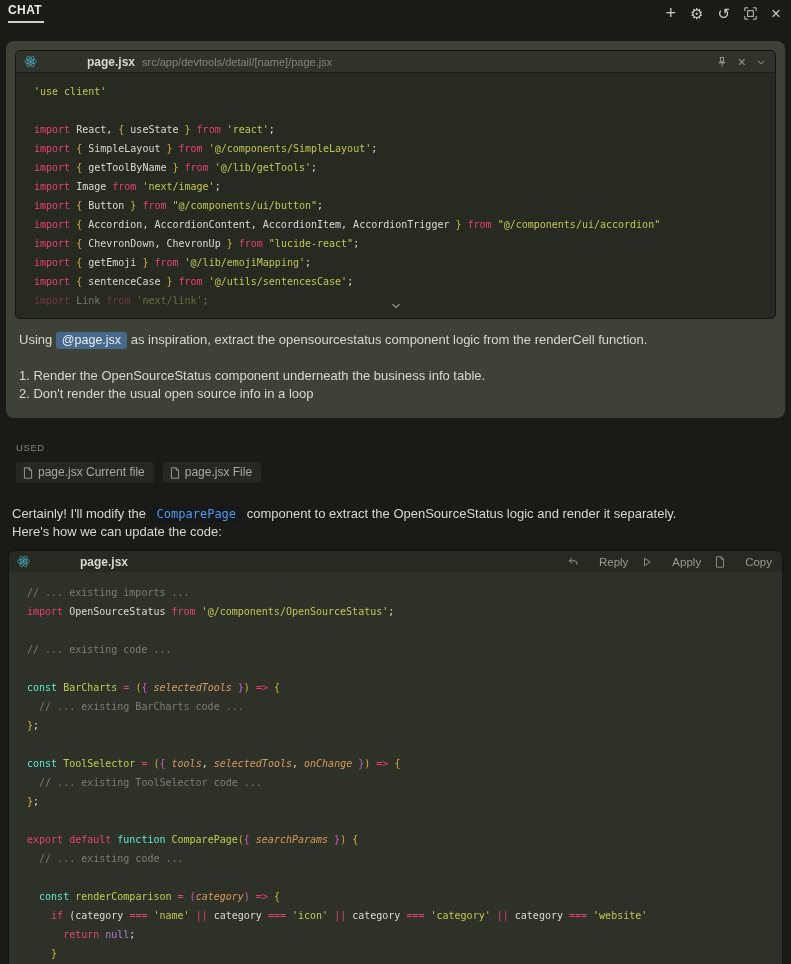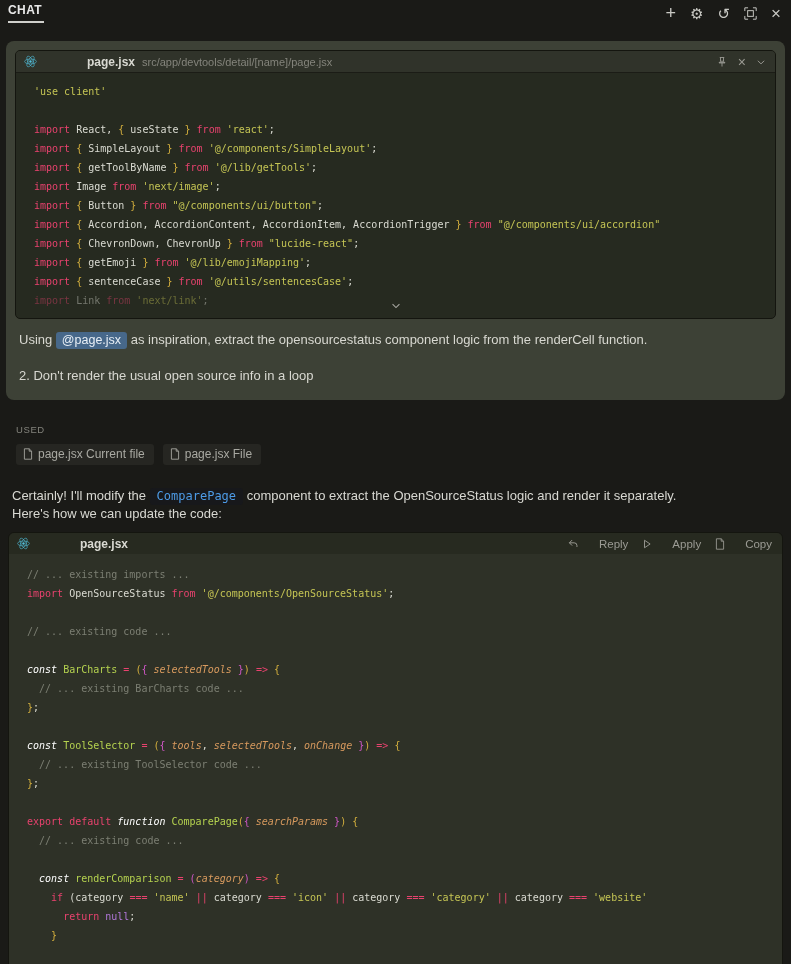--- a/index.html
+++ b/index.html
@@ -34,36 +34,36 @@
   .fade-last .code-line:last-child { opacity:.42; }
   .expand-chevron { position:absolute; bottom:3px; left:50%; transform:translateX(-50%); color:#a8a8a1; }
 
   
   .tk-kw   { color:#e8426e; }
   .tk-str  { color:#c5c554; }
   .tk-id   { color:#dadbd2; }
   .tk-br1  { color:#d2ae3d; }
   .tk-br2  { color:#ce56c5; }
   .tk-fn   { color:#b5d24f; }
-  .tk-decl { color:#ffffff; font-style:italic; }
+  .tk-decl { color:#5eead4; }
   .tk-param{ color:#d89a5e; font-style:italic; }
   .tk-cm   { color:#7c7f73; }
   .tk-nul  { color:#b077d8; }
 
   
   .user-text { padding:12px 4px 2px; font-size:13px; line-height:18px; color:#d8d8d1; }
   .user-text .p1 { margin-bottom:18px; }
   .mention { background:#47688a; color:#e8eff6; padding:1px 6px 2px; border-radius:3px; font-size:12.5px; }
   .user-text .li { margin-top:0; }
 
   
   .used { margin:24px 16px 0; }
   .used-label { font-size:9.5px; color:#83837c; letter-spacing:.6px; }
   .chips { display:flex; gap:9px; margin-top:9px; }
-  .chip { background:#262622; color:#a9a9a2; font-size:12px; padding:3px 9px 4px 7px; border-radius:3px; display:inline-flex; align-items:center; gap:5px; }
+  .chip { background:#262622; color:#a9a9a2; font-size:12px; padding:3px 9px 4px 7px; border-radius:3px; display:inline-flex; align-items:flex-end; gap:5px; }
 
   
   .assistant-text { margin:22px 12px 0; font-size:13px; line-height:18px; color:#d8d8d2; }
   .code-ref { background:#17181b; color:#4d9be6; padding:1px 7px 2px; border-radius:3px; font-family:"DejaVu Sans Mono", monospace; font-size:12px; }
 
   
   .code-card2 { margin:9px 8px 0; border:1px solid #14150f; border-radius:6px 6px 0 0; overflow:hidden; }
   .code-header2 { height:21px; background:#272a20; display:flex; align-items:center; gap:7px; padding:0 10px 0 8px; }
   .code-header2 .code-filename { font-weight:bold; }
   .hdr-actions { margin-left:auto; display:flex; gap:14px; align-items:center; }
@@ -126,20 +126,21 @@
       <svg width="11" height="11" viewBox="0 0 16 16" fill="none" stroke="#a8a8a1" stroke-width="1.6">
           <path d="M3 6l5 5 5-5"></path>
         </svg>
     </span>
   </div>
 
   <div class="user-text">
     <div class="p1">
       <span>Using </span><span class="mention">@page.jsx</span><span> as inspiration, extract the opensourcestatus component logic from the renderCell function.</span>
     </div>
+    <div class="li">1. Render the OpenSourceStatus component underneath the business info table.</div>
     <div class="li">2. Don't render the usual open source info in a loop</div>
   </div>
 </div>
 
 <div class="used">
   <div class="used-label">USED</div>
   <div class="chips">
     <span class="chip">
       <span style="display:inline-flex">
         <svg width="10" height="12" viewBox="0 0 12 15" fill="none" stroke="#a9a9a2" stroke-width="1.1">

